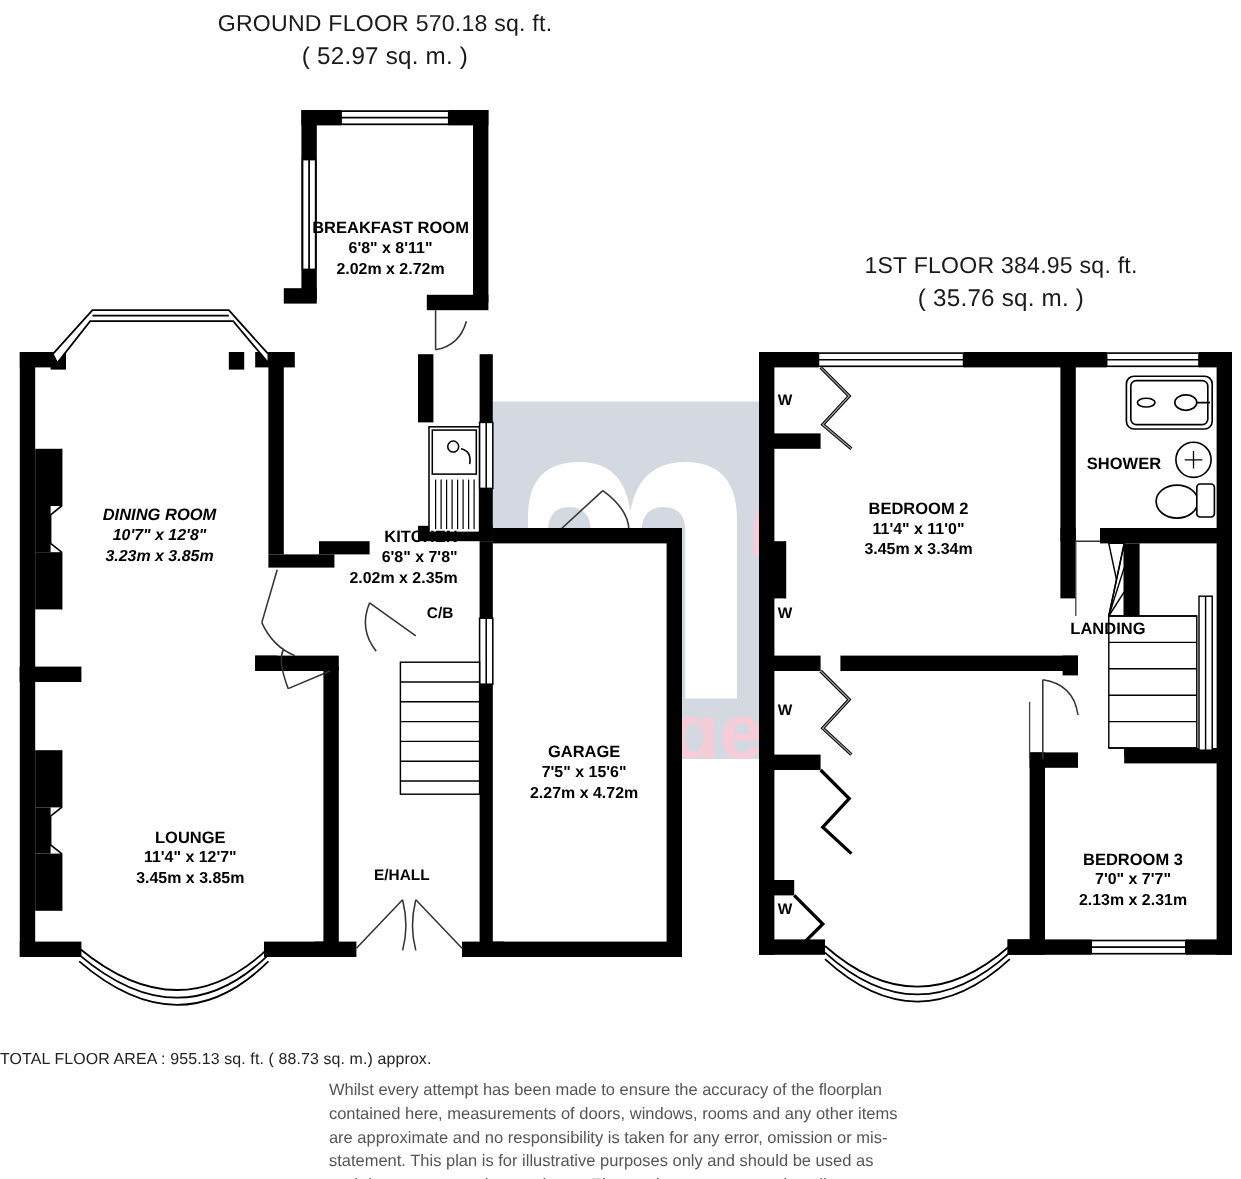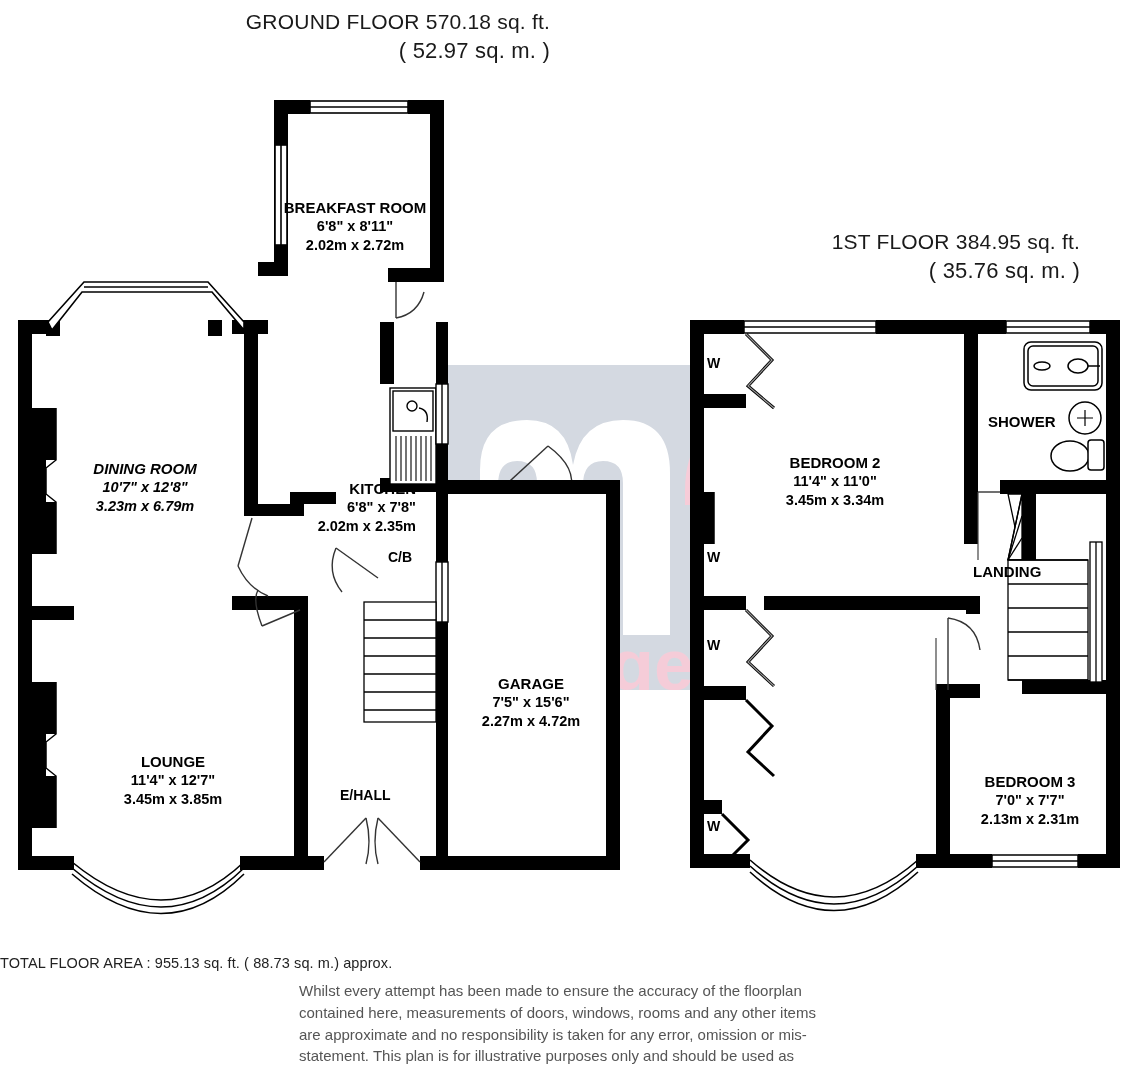--- a/index.html
+++ b/index.html
@@ -8,21 +8,21 @@
     font-family:"Liberation Sans", sans-serif;
     color:#000;
     position:relative;
     overflow:hidden;
   }
   #stage{position:absolute;left:0;top:0;width:1128px;height:1072px;}
 
   
   .floor-title{
     position:absolute;
-    text-align:right;
+    text-align:center;
     font-size:21px;
     font-weight:400;
     letter-spacing:.2px;
     line-height:1.32;
     color:#1a1a1a;
     white-space:nowrap;
   }
   .floor-title .l2{font-size:22px;display:block;}
 
   
@@ -246,21 +246,21 @@
 
   <div class="label" style="left:230px;top:170px;width:250px;">
     <span>BREAKFAST ROOM</span>
     <span class="dim">6'8" x 8'11"</span>
     <span class="dim">2.02m x 2.72m</span>
   </div>
 
   <div class="label" style="left:20px;top:431px;width:250px;font-style:italic;">
     <span>DINING ROOM</span>
     <span class="dim">10'7" x 12'8"</span>
-    <span class="dim">3.23m x 6.79m</span>
+    <span class="dim">3.23m x 3.85m</span>
   </div>
 
   <div class="label" style="left:280px;top:451px;width:136px;text-align:right;">
     <span>KITCHEN</span>
     <span class="dim">6'8" x 7'8"</span>
     <span class="dim">2.02m x 2.35m</span>
   </div>
 
   <div class="label" style="left:48px;top:724px;width:250px;">
     <span>LOUNGE</span>

